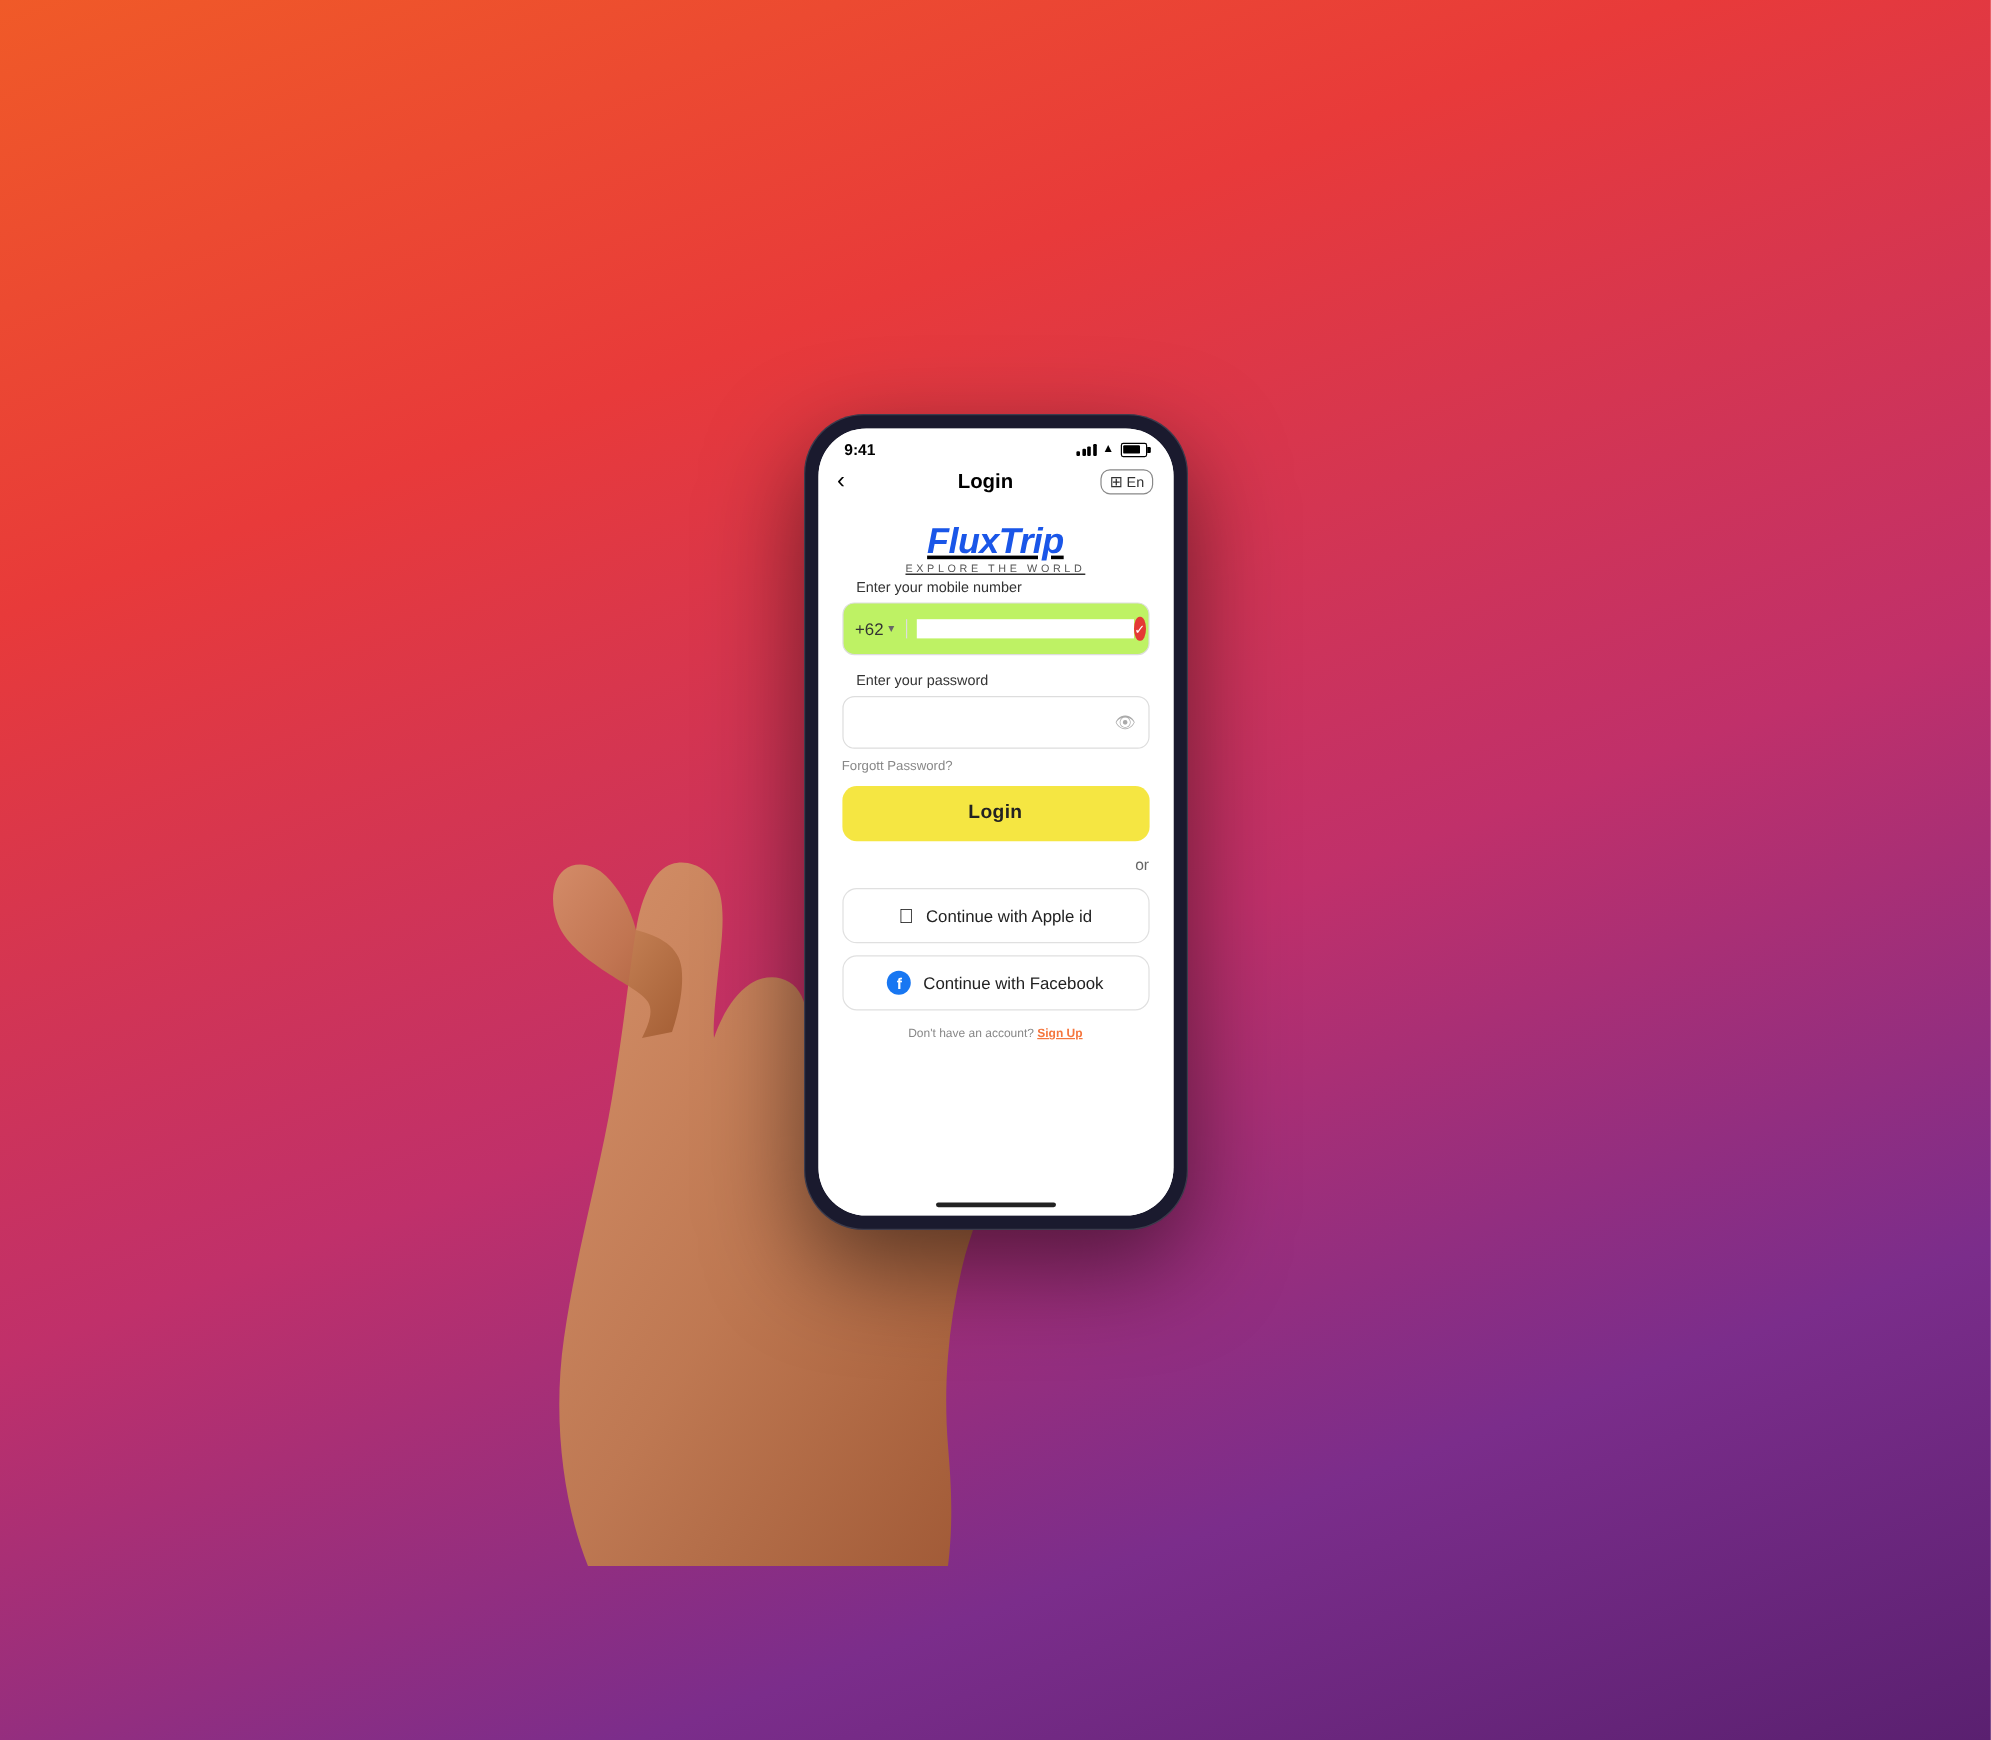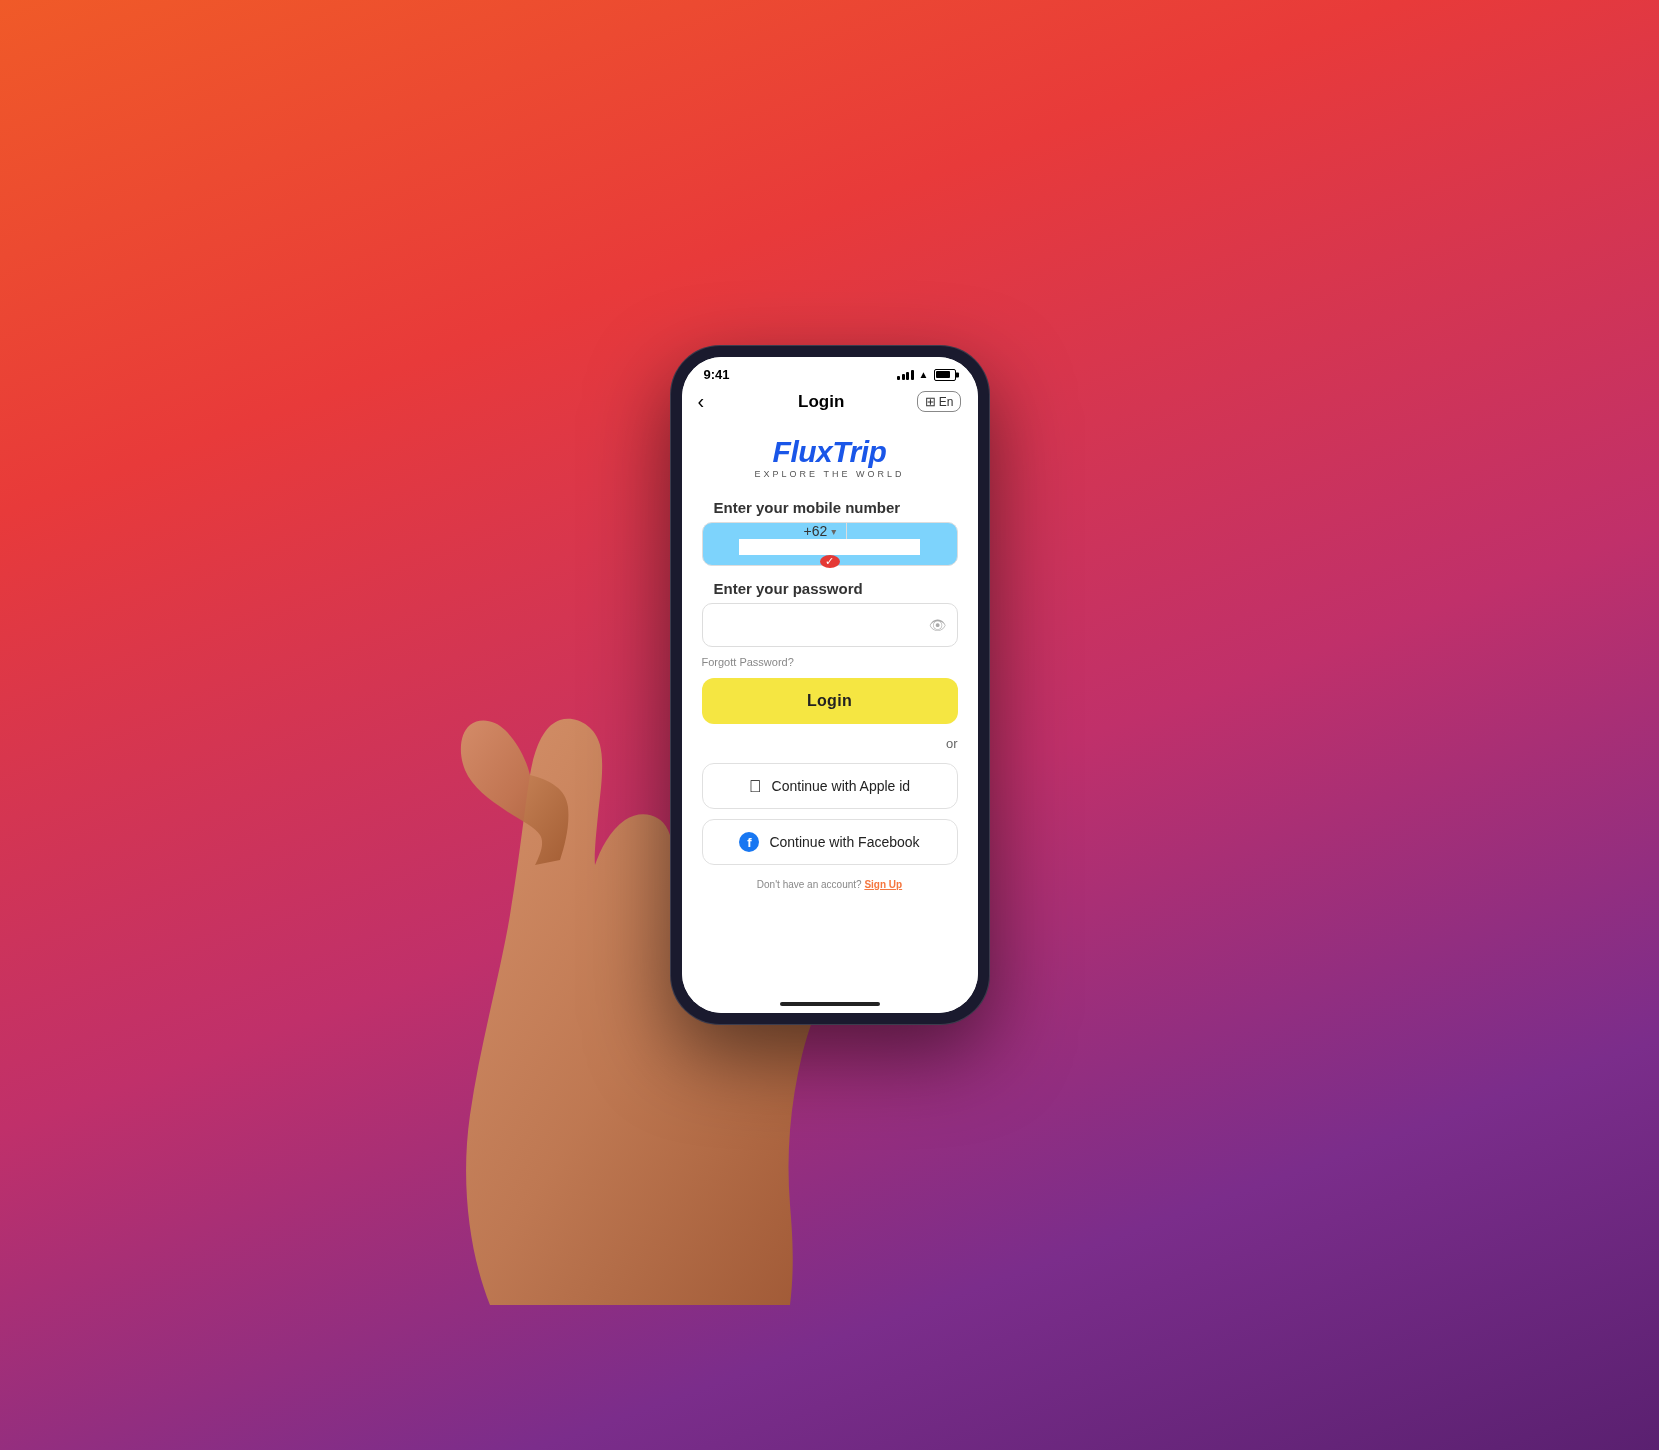--- a/index.html
+++ b/index.html
@@ -178,21 +178,22 @@
       overflow-y: auto;
       padding: 16px 20px 20px;
       background: #fff;
     }
 
     .phone-content::-webkit-scrollbar { display: none; }
 
     
     .logo-section {
       text-align: center;
-      margin-bottom: 20px;
+      margin-bottom: 3px;
+      text-decoration: underline;
     }
 
     .logo-text {
       font-size: 30px;
       font-weight: 900;
       color: #1a56e8;
       font-style: italic;
       letter-spacing: -0.5px;
       line-height: 1;
     }
@@ -200,37 +201,36 @@
     .logo-sub {
       font-size: 9px;
       letter-spacing: 3px;
       color: #555;
       margin-top: 2px;
       font-weight: 500;
     }
 
     
     .field-label {
-      font-size: 15px;
+      font-size: 12px;
       color: #333;
       margin-bottom: 6px;
-      font-weight: 700;
+      font-weight: 400;
       padding-left: 12px;
     }
 
     .phone-input-row {
       display: flex;
       align-items: center;
       border: 1.5px solid #ddd;
       border-radius: 10px;
       padding: 0 10px;
       height: 44px;
       margin-bottom: 14px;
-      background: #7dd3fc;
-      flex-direction: column;
+      background: #bef264;
     }
 
     .country-code {
       font-size: 14px;
       color: #333;
       display: flex;
       align-items: center;
       gap: 4px;
       border-right: 1px solid #ddd;
       padding-right: 10px;

